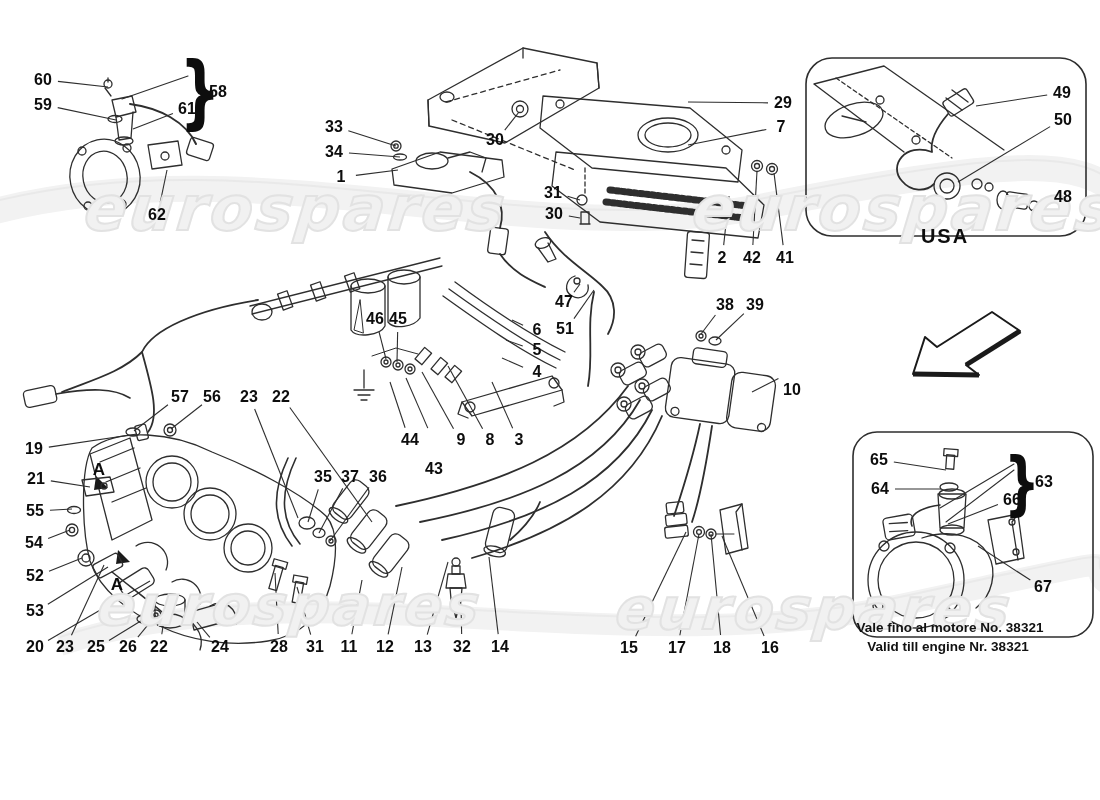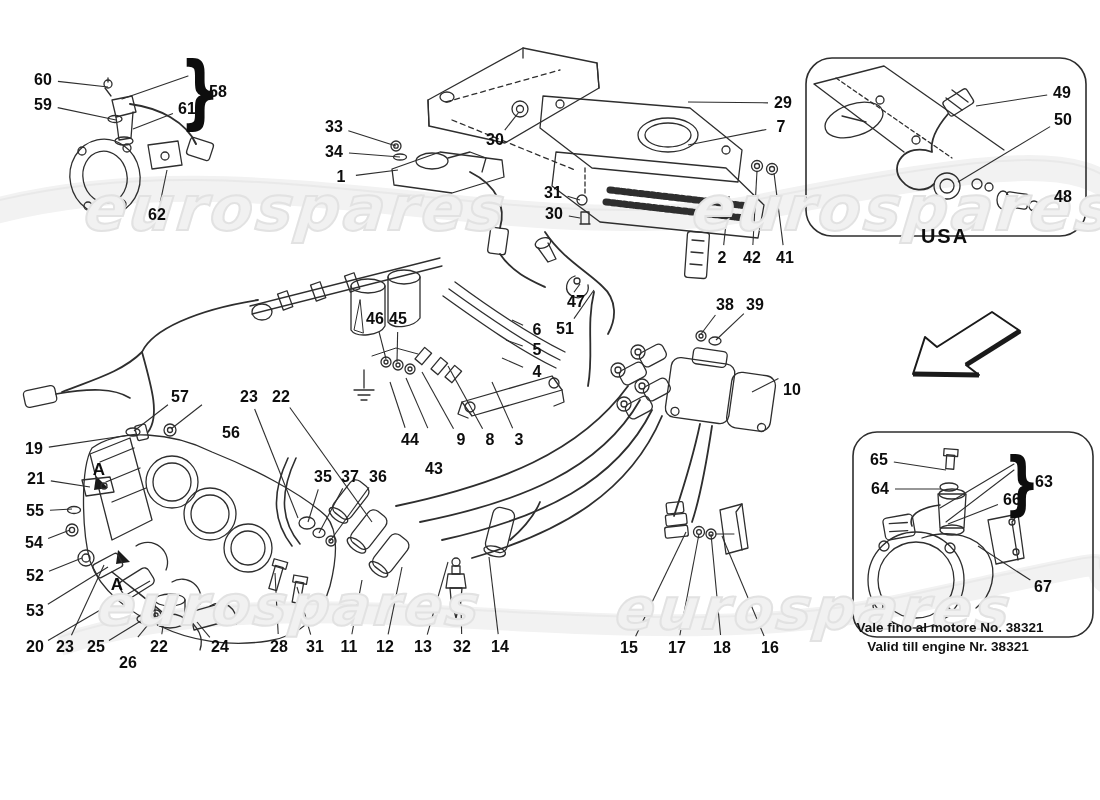--- a/index.html
+++ b/index.html
@@ -460,52 +460,52 @@
       <div class="callout" style="left: 783px; top: 103px;">29</div>
       <div class="callout" style="left: 781px; top: 127px;">7</div>
       <div class="callout" style="left: 553px; top: 193px;">31</div>
       <div class="callout" style="left: 554px; top: 214px;">30</div>
       <div class="callout" style="left: 722px; top: 258px;">2</div>
       <div class="callout" style="left: 752px; top: 258px;">42</div>
       <div class="callout" style="left: 785px; top: 258px;">41</div>
       <div class="callout" style="left: 1062px; top: 93px;">49</div>
       <div class="callout" style="left: 1063px; top: 120px;">50</div>
       <div class="callout" style="left: 1063px; top: 197px;">48</div>
-      <div class="callout" style="left: 564px; top: 302px; margin-left: 12px;">47</div>
+      <div class="callout" style="left: 564px; top: 302px;">47</div>
       <div class="callout" style="left: 565px; top: 329px;">51</div>
       <div class="callout" style="left: 537px; top: 330px;">6</div>
       <div class="callout" style="left: 537px; top: 350px;">5</div>
       <div class="callout" style="left: 537px; top: 372px;">4</div>
       <div class="callout" style="left: 725px; top: 305px;">38</div>
       <div class="callout" style="left: 755px; top: 305px;">39</div>
       <div class="callout" style="left: 792px; top: 390px;">10</div>
       <div class="callout" style="left: 375px; top: 319px;">46</div>
       <div class="callout" style="left: 398px; top: 319px;">45</div>
       <div class="callout" style="left: 180px; top: 397px;">57</div>
-      <div class="callout" style="left: 231px; top: 397px; margin-top: 36px;">56</div>
+      <div class="callout" style="left: 212px; top: 397px;">56</div>
       <div class="callout" style="left: 249px; top: 397px;">23</div>
       <div class="callout" style="left: 281px; top: 397px;">22</div>
       <div class="callout" style="left: 410px; top: 440px;">44</div>
       <div class="callout" style="left: 434px; top: 440px; margin-top: 29px;">43</div>
       <div class="callout" style="left: 461px; top: 440px;">9</div>
       <div class="callout" style="left: 490px; top: 440px;">8</div>
       <div class="callout" style="left: 519px; top: 440px;">3</div>
       <div class="callout" style="left: 34px; top: 449px;">19</div>
       <div class="callout" style="left: 36px; top: 479px;">21</div>
       <div class="callout" style="left: 35px; top: 511px;">55</div>
       <div class="callout" style="left: 34px; top: 543px; text-align: center;">54</div>
       <div class="callout" style="left: 35px; top: 576px;">52</div>
       <div class="callout" style="left: 35px; top: 611px;">53</div>
       <div class="callout" style="left: 323px; top: 477px;">35</div>
       <div class="callout" style="left: 350px; top: 477px;">37</div>
       <div class="callout" style="left: 378px; top: 477px;">36</div>
       <div class="callout" style="left: 35px; top: 647px;">20</div>
       <div class="callout" style="left: 65px; top: 647px;">23</div>
       <div class="callout" style="left: 96px; top: 647px;">25</div>
-      <div class="callout" style="left: 128px; top: 647px; margin-top: 16px;">26</div>
+      <div class="callout" style="left: 128px; top: 647px;">26</div>
       <div class="callout" style="left: 159px; top: 647px;">22</div>
       <div class="callout" style="left: 220px; top: 647px;">24</div>
       <div class="callout" style="left: 279px; top: 647px;">28</div>
       <div class="callout" style="left: 315px; top: 647px;">31</div>
       <div class="callout" style="left: 349px; top: 647px;">11</div>
       <div class="callout" style="left: 385px; top: 647px;">12</div>
       <div class="callout" style="left: 423px; top: 647px;">13</div>
       <div class="callout" style="left: 462px; top: 647px;">32</div>
       <div class="callout" style="left: 500px; top: 647px;">14</div>
       <div class="callout" style="left: 629px; top: 648px; text-align: center;">15</div>

